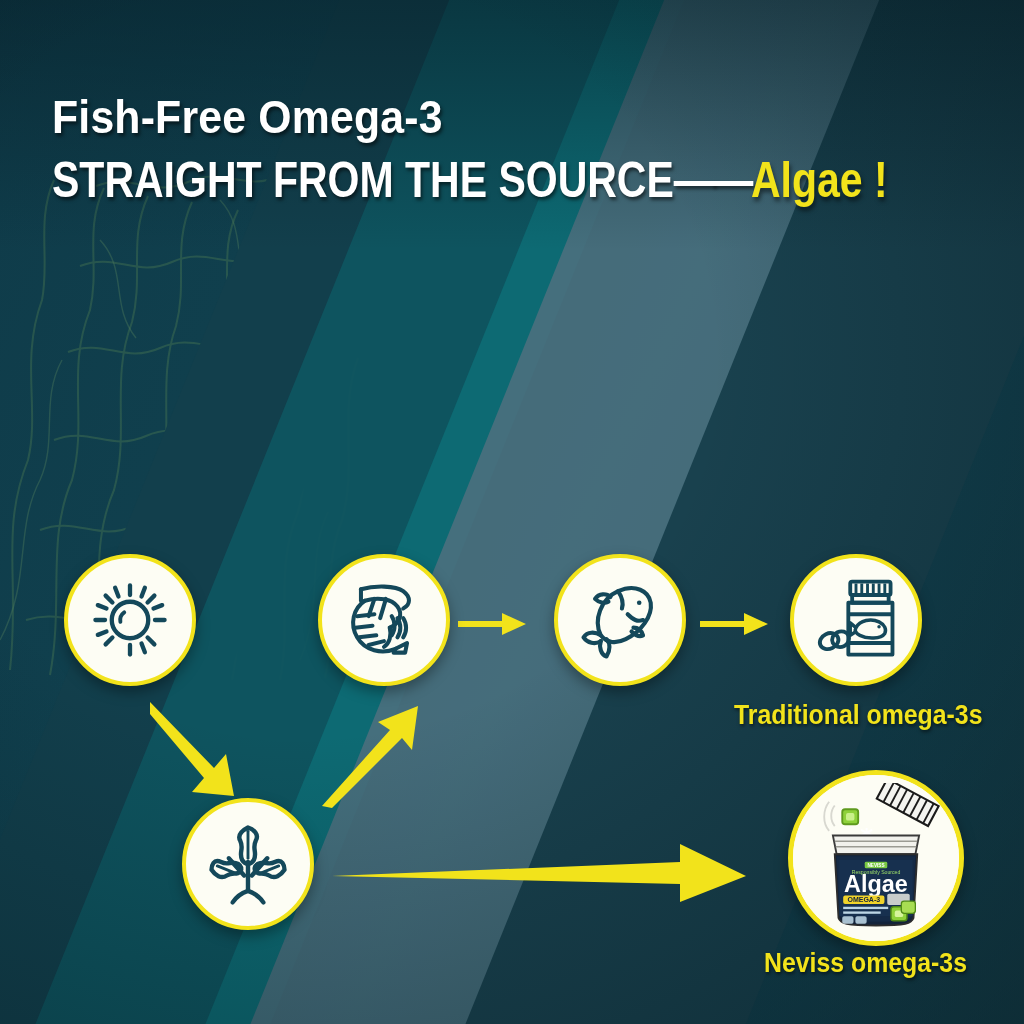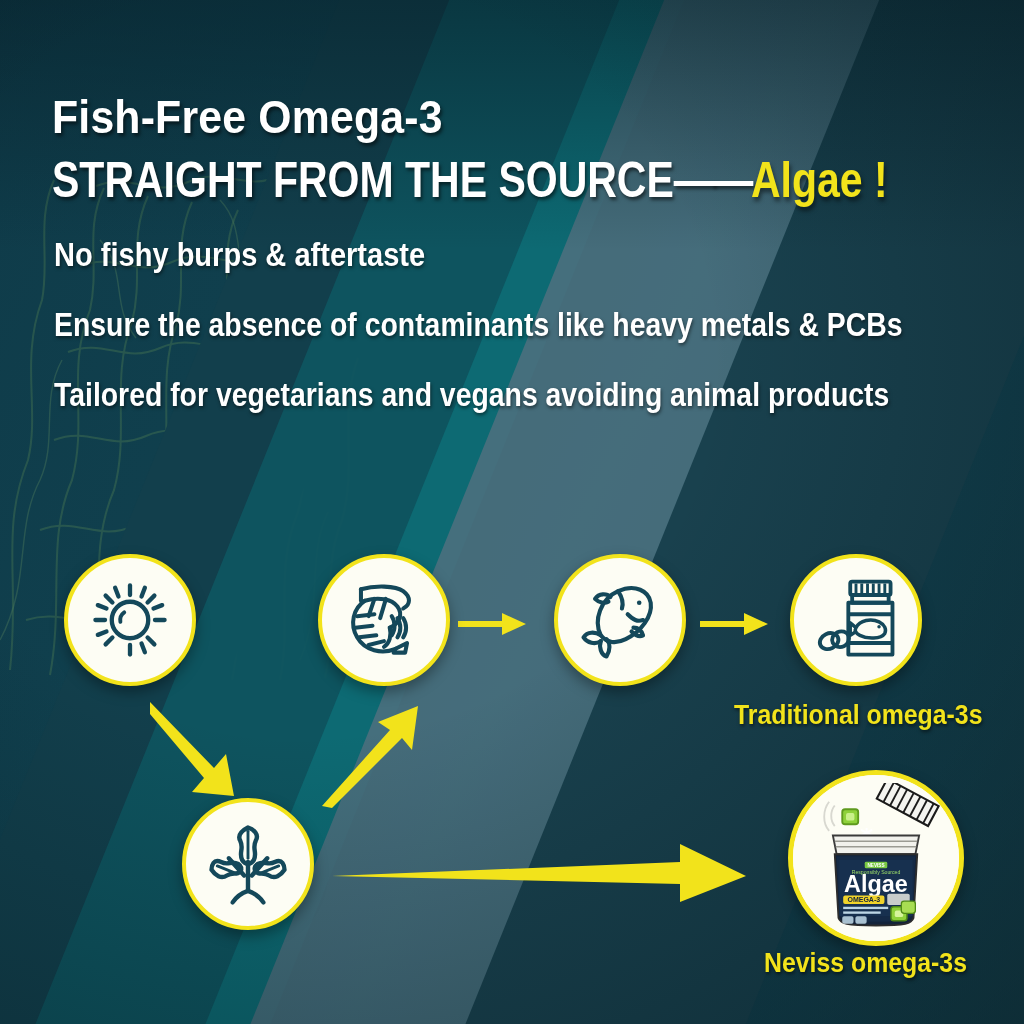--- a/index.html
+++ b/index.html
@@ -120,25 +120,20 @@
   <div class="band b4"></div>
   <div class="band b5"></div>
   <div class="topdark"></div>
   <div class="vign"></div>
 
   <div class="headwrap">
     <div class="h-line1">Fish-Free Omega-3</div>
     <div class="h-line2"><span>STRAIGHT FROM THE SOURCE</span><span class="dash">——</span><span class="accent">Algae</span><span class="accent">&nbsp;</span><span class="accent">!</span></div>
   </div>
 
-  <div class="bullets">
-    <div class="bl bl1">No fishy burps &amp; aftertaste</div>
-    <div class="bl bl2">Ensure the absence of contaminants like heavy metals &amp; PCBs</div>
-    <div class="bl bl3">Tailored  for vegetarians and vegans avoiding animal products</div>
-  </div>
 
   <svg class="arrow a-h1" width="70" height="36" viewBox="0 0 70 36">
     <path d="M0 15 L44 15 L44 7 L68 18 L44 29 L44 21 L0 21 Z" fill="#f2e31b"></path>
   </svg>
   <svg class="arrow a-h2" width="70" height="36" viewBox="0 0 70 36">
     <path d="M0 15 L44 15 L44 7 L68 18 L44 29 L44 21 L0 21 Z" fill="#f2e31b"></path>
   </svg>
 
   <svg class="arrow a-diag-down" width="110" height="110" viewBox="0 0 110 110">
     <path d="M2 2 L66 68 L78 54 L86 96 L44 92 L56 78 L2 14 Z" fill="#f2e31b"></path>

